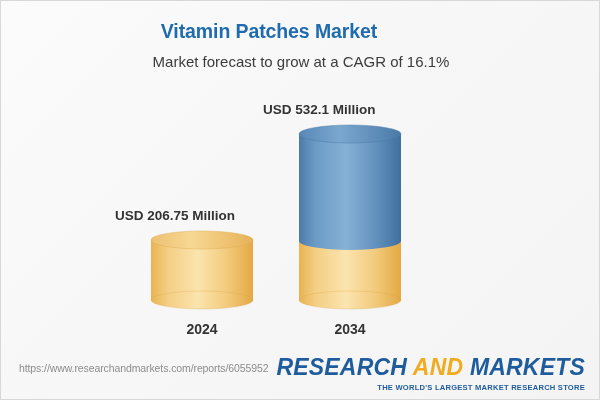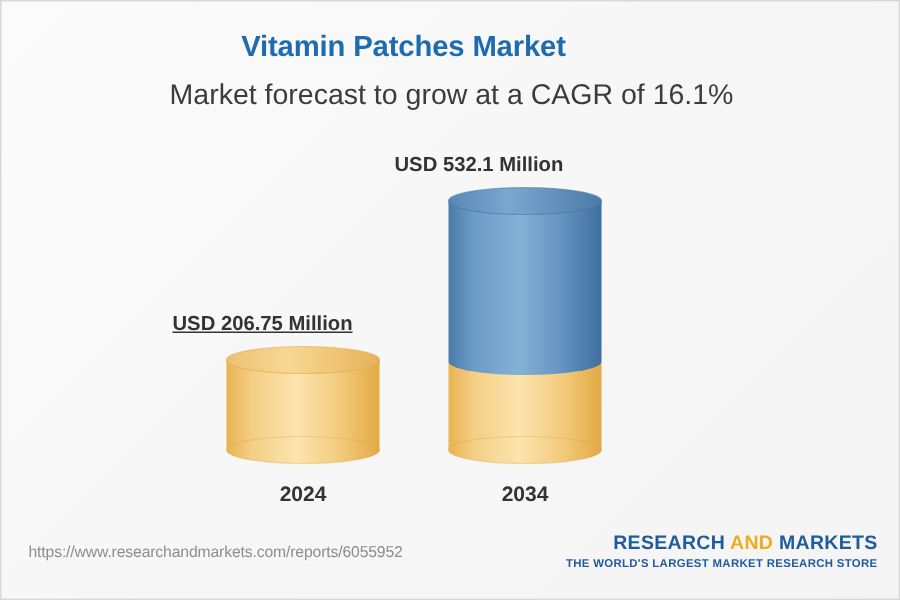--- a/index.html
+++ b/index.html
@@ -35,21 +35,21 @@
     font-weight: bold;
     color: #1f6bb0;
     letter-spacing: -0.1px;
   }
   .chart-subtitle {
     position: absolute;
     top: 52px;
     left: 0;
     width: 600px;
     text-align: center;
-    font-size: 19px;
+    font-size: 15px;
     font-weight: normal;
     color: #3c3c3c;
   }
 
   
   .plot {
     position: absolute;
     left: 0;
     top: 0;
     width: 600px;
@@ -78,21 +78,21 @@
   .value-label {
     position: absolute;
     left: -12px;
     width: 174px;
     text-align: left;
     font-size: 13.5px;
     font-weight: bold;
     color: #333333;
     white-space: nowrap;
   }
-  .g2024 .value-label { bottom: 126px; text-decoration: underline; }
+  .g2024 .value-label { bottom: 126px; }
   .g2030 .value-label { bottom: 232px; }
 
   
   .cat-label {
     position: absolute;
     left: 0;
     bottom: 12px;
     width: 150px;
     text-align: center;
     font-size: 14px;
@@ -116,25 +116,26 @@
     color: #8d8d8d;
     letter-spacing: -0.1px;
   }
   .logo {
     position: absolute;
     right: 16px;
     top: 5px;
     text-align: right;
   }
   .logo-main {
-    font-size: 13px;
+    font-size: 23px;
     font-weight: bold;
     color: #1f5c9e;
     letter-spacing: 0.2px;
     white-space: nowrap;
+    font-style: italic;
   }
   .logo-main .accent { color: #f0ab1f; }
   .logo-tag {
     margin-top: 2px;
     font-size: 7.6px;
     font-weight: bold;
     color: #1f5c9e;
     letter-spacing: 0.22px;
     white-space: nowrap;
   }

